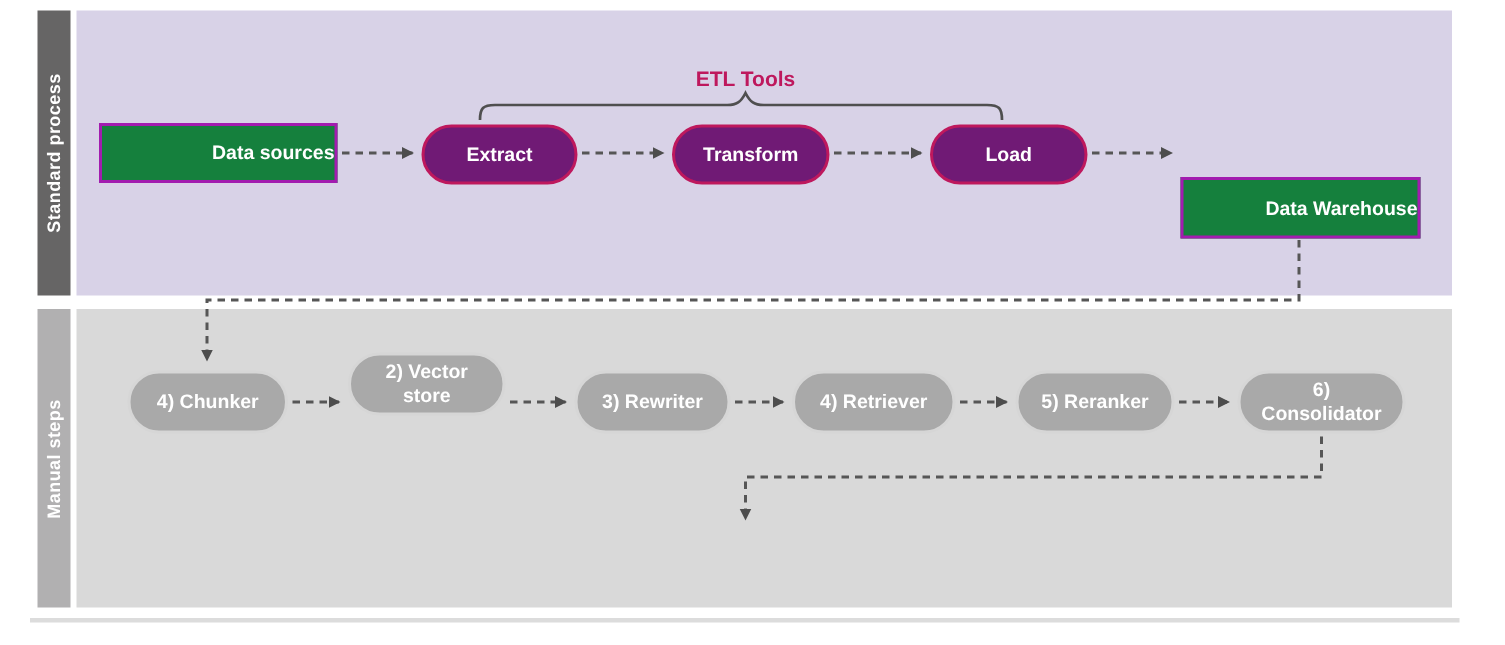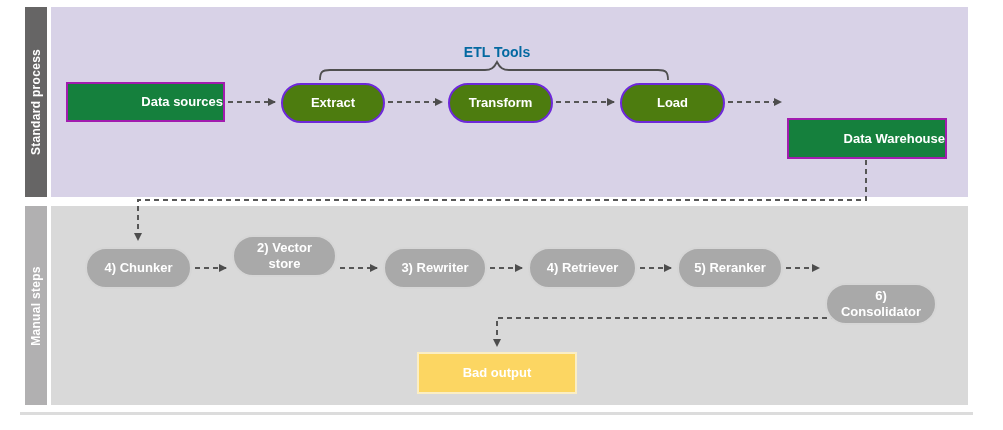--- a/index.html
+++ b/index.html
@@ -19,38 +19,38 @@
   .lane-body { position:absolute; z-index:0; }
   .body-standard { left:51px; top:7px; width:917px; height:190px; background:#d8d2e7; }
   .body-manual   { left:51px; top:206px; width:917px; height:199px; background:#d9d9d9; }
   .connector-layer { position:absolute; left:0; top:0; z-index:2; pointer-events:none; }
   .node {
     position:absolute; z-index:3; box-sizing:border-box;
     display:flex; align-items:center; justify-content:center; text-align:center;
     color:#ffffff; font-weight:bold; font-size:13px; line-height:1.2;
   }
   .rect-gray   { background:#15803d; border:2px solid #a21caf;justify-content:flex-end; }
-  .pill-etl    { background:#4d7c0f; border:2px solid #6d28d9; border-radius:21px; }
+  .pill-etl    { background:#701a75; border:2px solid #be185d; border-radius:21px; }
   .pill-manual { background:#a9a9a9; border:2px solid #d6d6d6; border-radius:22px; padding:0 10px; }
   .rect-yellow { background:#fcd662; border:2px solid #fbeec4; }
   .n-data-sources   { left:66px;  top:82px;  width:159px; height:40px; }
   .n-extract        { left:281px; top:83px;  width:104px; height:40px; }
   .n-transform      { left:448px; top:83px;  width:105px; height:40px; }
   .n-load           { left:620px; top:83px;  width:105px; height:40px; }
   .n-data-warehouse { left:787px; top:82px;  width:160px; height:41px;margin-top:36px; }
   .n-chunker        { left:85px;  top:247px; width:107px; height:42px; }
   .n-vector-store   { left:232px; top:235px; width:105px; height:42px; }
   .n-rewriter       { left:383px; top:247px; width:104px; height:42px; }
   .n-retriever      { left:528px; top:247px; width:109px; height:42px; }
   .n-reranker       { left:677px; top:247px; width:106px; height:42px; }
-  .n-consolidator   { left:825px; top:247px; width:112px; height:42px;margin-top:36px; }
+  .n-consolidator   { left:825px; top:247px; width:112px; height:42px; }
   .n-bad-output     { left:417px; top:352px; width:160px; height:42px; }
   .etl-tools-label {
     position:absolute; z-index:3; left:430px; top:44px; width:134px;
-    text-align:center; color:#0369a1; font-weight:bold; font-size:14px;
+    text-align:center; color:#be185d; font-weight:bold; font-size:14px;
   }
   .dashed {
     stroke:#565656; stroke-width:2; fill:none; stroke-dasharray:5 4;
   }
   .arrowed { marker-end:url(#arrowhead); }
   .brace { stroke:#4f4f4f; stroke-width:1.8; fill:none; }
   .bottom-divider {
     position:absolute; z-index:1; left:20px; top:412px; width:953px; height:3px;
     background:#dcdcdc;
   }
@@ -119,18 +119,15 @@
   </div>
   <div class="node pill-manual n-retriever">
     <span>4) Retriever</span>
   </div>
   <div class="node pill-manual n-reranker">
     <span>5) Reranker</span>
   </div>
   <div class="node pill-manual n-consolidator">
     <span>6) Consolidator</span>
   </div>
-  <div class="node rect-yellow n-bad-output">
-    <span>Bad output</span>
-  </div>
 
   <div class="bottom-divider"></div>
 </div>
 
 </body></html>

